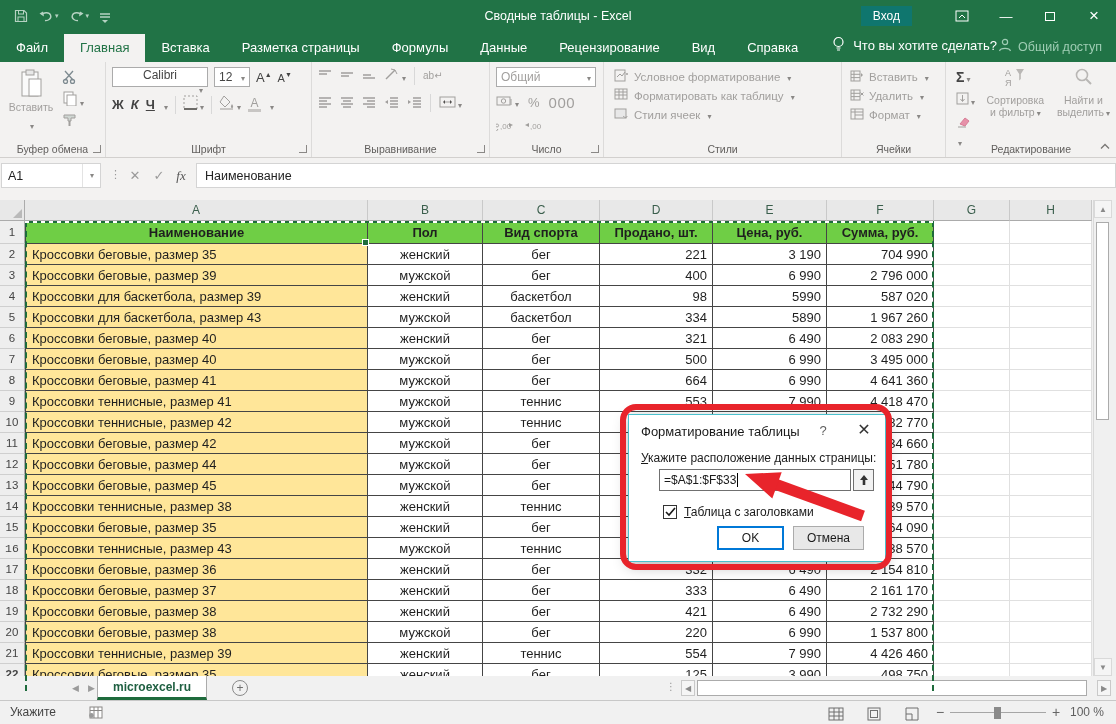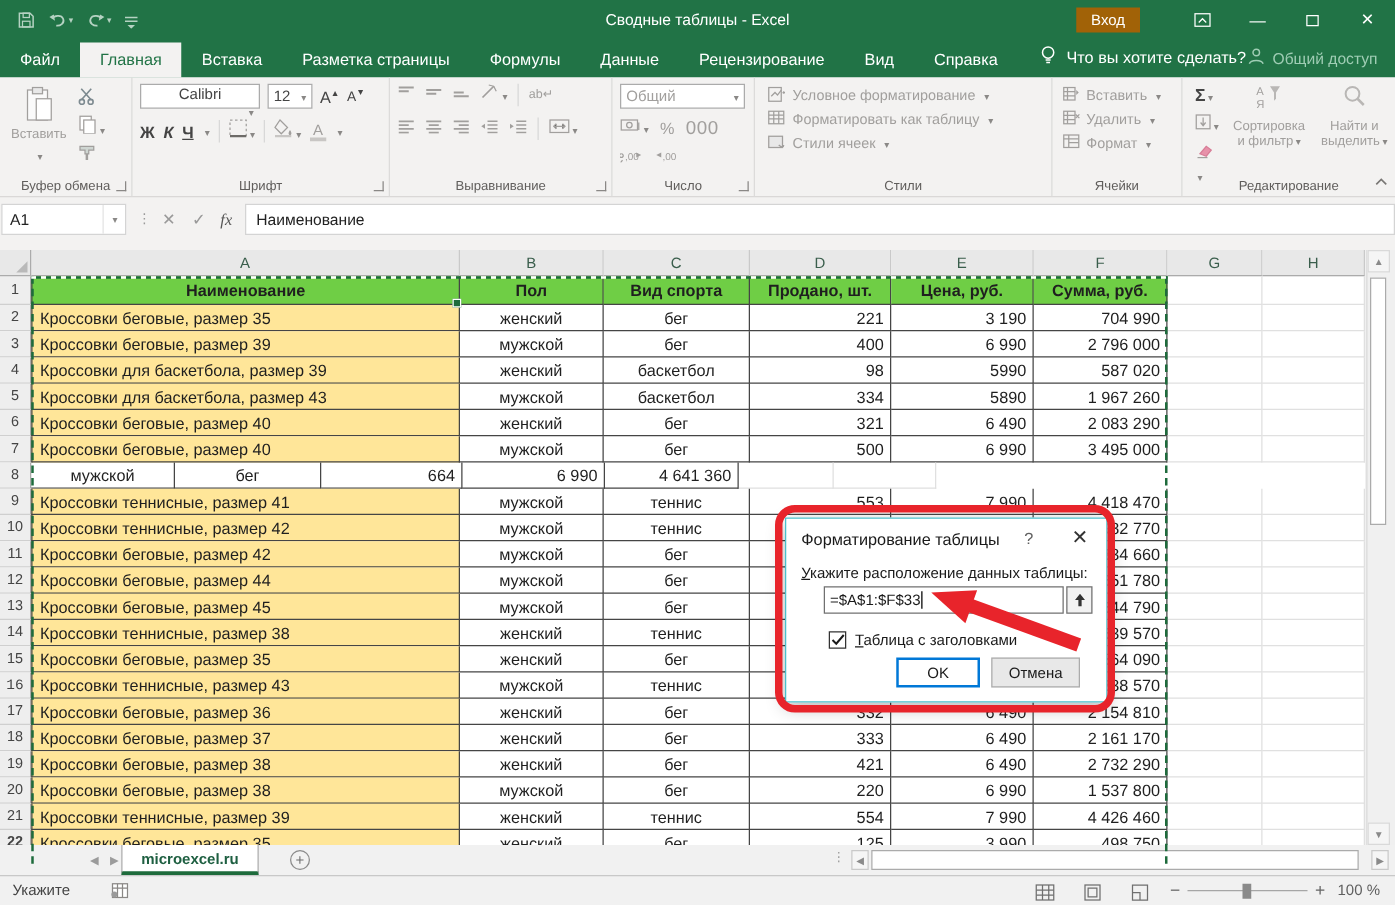--- a/index.html
+++ b/index.html
@@ -8,21 +8,21 @@
   #stage { position:relative; width:1116px; height:724px; background:#fff; }
 
   
   #titlebar { position:absolute; left:0; top:0; width:1116px; height:32px; background:#217346;
     display:flex; align-items:center; color:#fff; }
   .qat { display:flex; align-items:center; gap:10px; margin-left:14px; }
   .qat .qbtn { display:flex; align-items:center; opacity:.85; }
   .qcaret { font-size:7px; margin-left:1px; color:#cfe3d8; }
   #win-title { position:absolute; left:0; right:0; text-align:center; font-size:12.5px; color:#fff; pointer-events:none; }
   .win-ctrls { margin-left:auto; display:flex; align-items:center; height:32px; }
-  #signin-btn { background:#a16207; color:#fff; font-size:12px; padding:3px 12px; margin-right:28px; }
+  #signin-btn { background:#0f766e; color:#fff; font-size:12px; padding:3px 12px; margin-right:28px; }
   .wbtn { width:44px; height:32px; display:flex; align-items:center; justify-content:center; font-size:13px; color:#fff; }
   .wbox { width:10px; height:9px; border:1px solid #fff; display:inline-block; }
 
   
   #tabsrow { position:absolute; left:0; top:32px; width:1116px; height:30px; background:#217346;
     display:flex; align-items:flex-end; color:#fff; font-size:13px; }
   .tab { padding:6px 16px 7px 16px; cursor:default; }
   .tab.active { background:#f3f2f1; color:#217346; }
   #tellme { display:flex; align-items:center; gap:8px; margin-left:18px; padding-bottom:7px; font-size:13px; }
   #share { margin-left:auto; display:flex; align-items:center; gap:6px; padding:0 14px 7px 0; color:#9fcdb4; font-size:12.5px; }
@@ -574,20 +574,21 @@
           <div class="cell ctr" style="width: 115px;">мужской</div>
           <div class="cell ctr" style="width: 117px;">бег</div>
           <div class="cell num" style="width: 113px;">500</div>
           <div class="cell num" style="width: 114px;">6 990</div>
           <div class="cell num" style="width: 107px;">3 495 000</div>
           <div class="cell light" style="width: 76px;"></div>
           <div class="cell light" style="width: 82px;"></div>
         </div>
         <div class="grow" style="height: 21px;">
           <div class="rh" style="width: 25px;">8</div>
+          <div class="cell name first" style="width: 343px;">Кроссовки беговые, размер 41</div>
           <div class="cell ctr" style="width: 115px;">мужской</div>
           <div class="cell ctr" style="width: 117px;">бег</div>
           <div class="cell num" style="width: 113px;">664</div>
           <div class="cell num" style="width: 114px;">6 990</div>
           <div class="cell num" style="width: 107px;">4 641 360</div>
           <div class="cell light" style="width: 76px;"></div>
           <div class="cell light" style="width: 82px;"></div>
         </div>
         <div class="grow" style="height: 21px;">
           <div class="rh" style="width: 25px;">9</div>
@@ -752,21 +753,21 @@
       <div id="vthumb"></div>
       <div class="varrow" id="vdown">▼</div>
     </div>
   </div>
 
   <div id="dialog">
     <div id="dlg-title">Форматирование таблицы</div>
     <div id="dlg-help">?</div>
     <div id="dlg-close">✕</div>
     <div id="dlg-label">
-      <span class="accel">У</span><span>кажите расположение данных таблицы:</span>
+      <span class="accel">У</span><span>кажите расположение данных страницы:</span>
     </div>
     <div id="dlg-input">
       <span>=$A$1:$F$33</span>
         <span id="dlg-cursor"></span>
     </div>
     <div id="dlg-rangebtn">
       <svg width="10" height="12" viewBox="0 0 10 12">
           <path d="M5 1 L9 6 L6.3 6 L6.3 11 L3.7 11 L3.7 6 L1 6 Z" fill="#333"></path>
         </svg>
     </div>

